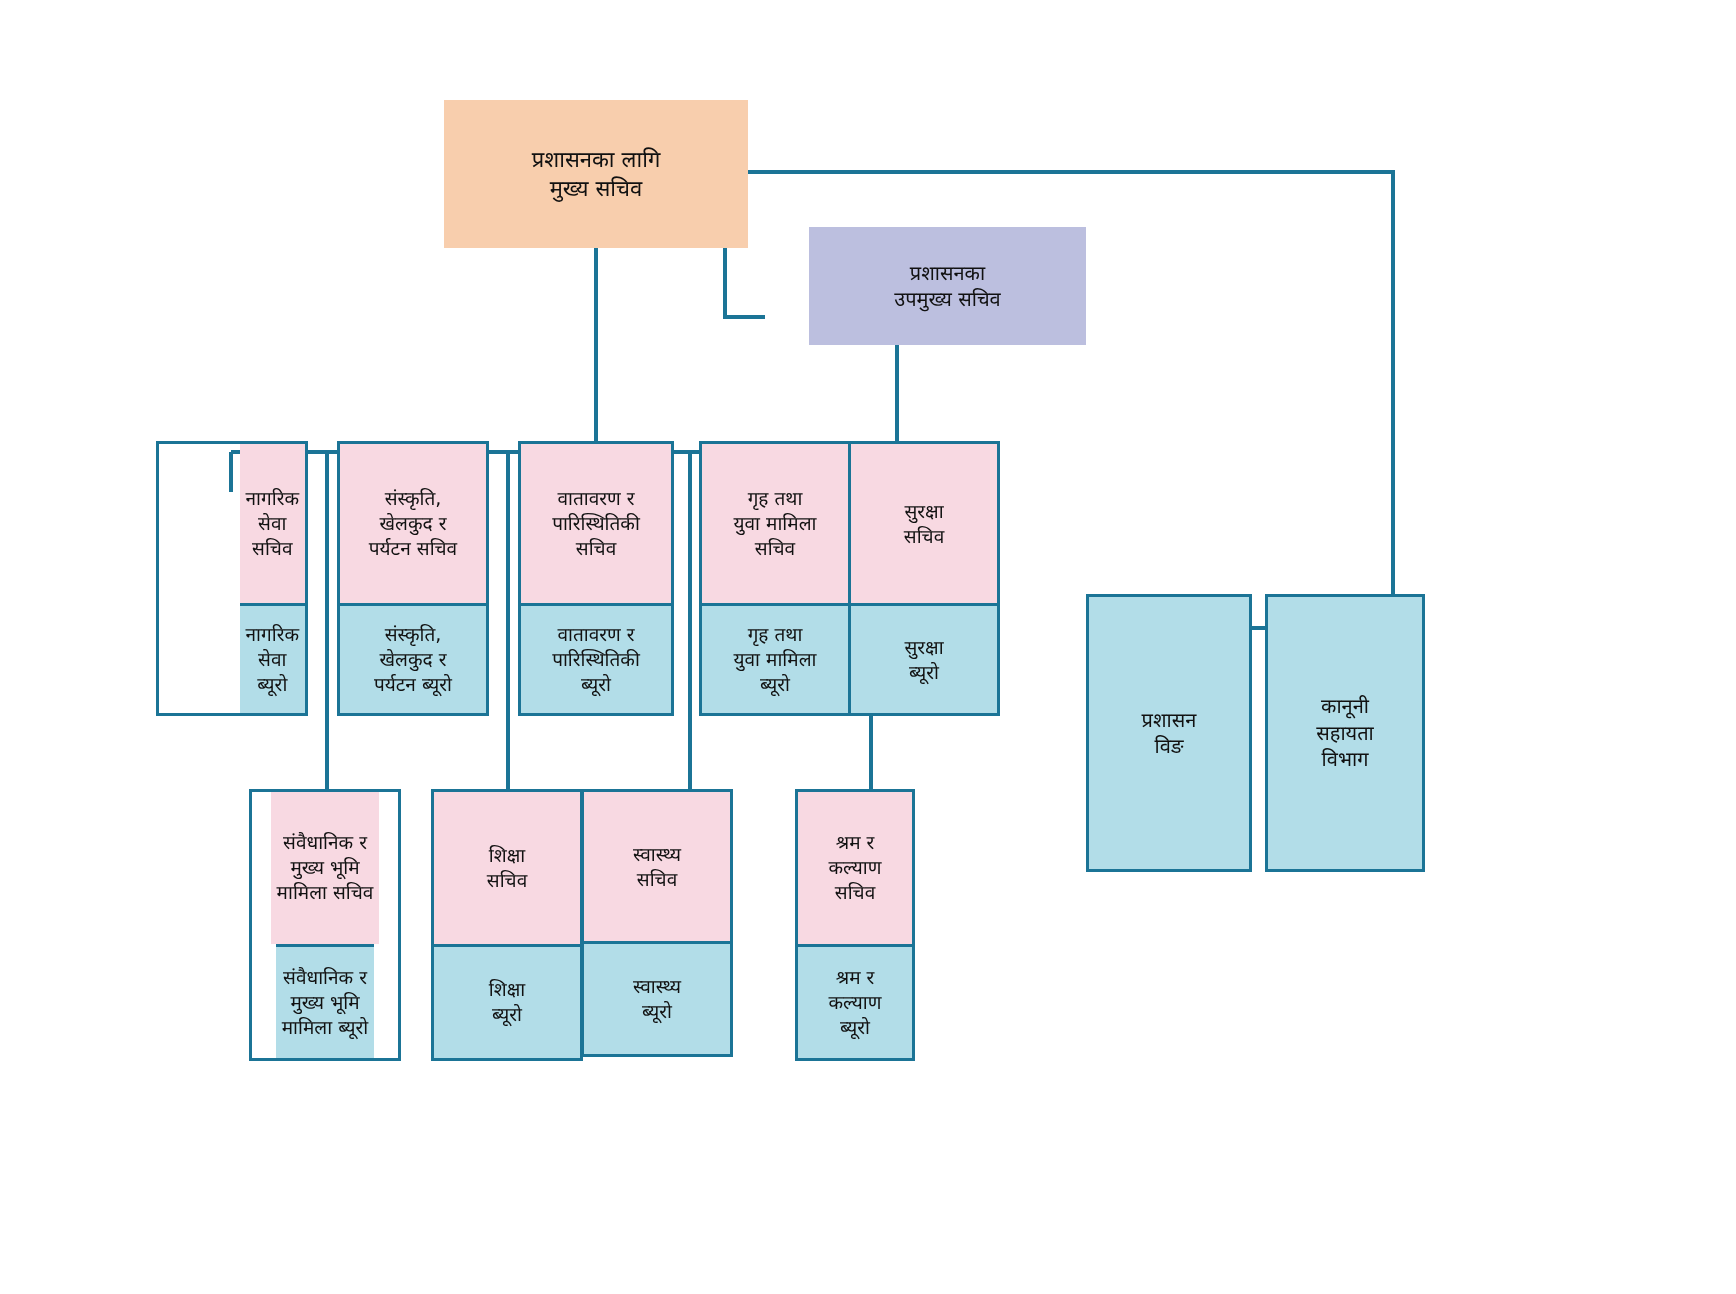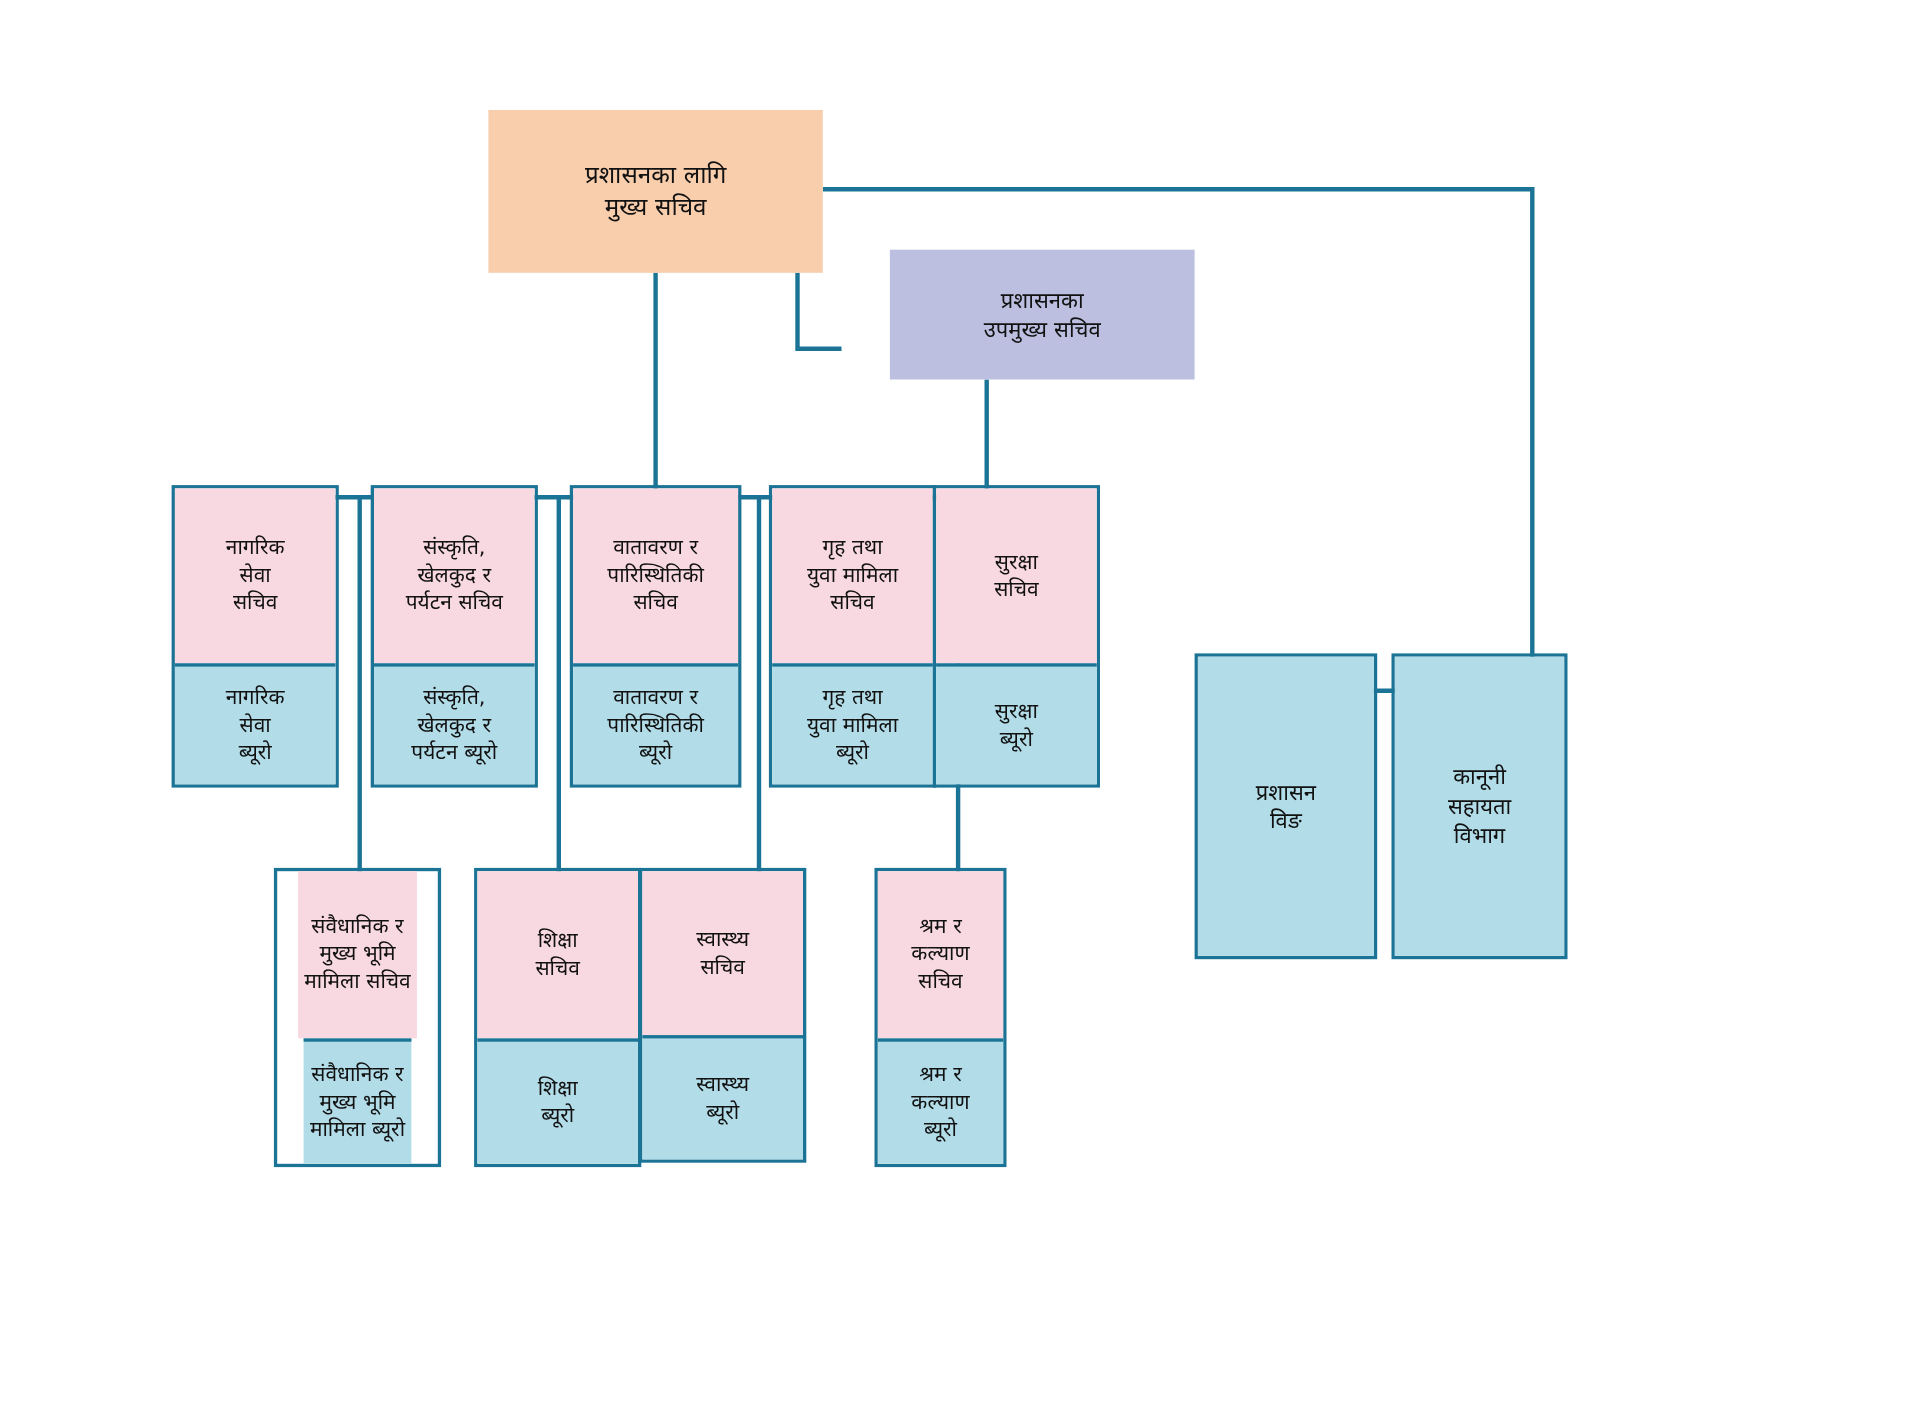--- a/index.html
+++ b/index.html
@@ -116,21 +116,21 @@
   <div class="node node-root" style="left:444px; top:100px; width:304px; height:148px;">
     <div class="cell" style="height:100%;">प्रशासनका लागि
 मुख्य सचिव</div>
   </div>
 
   <div class="node node-deputy" style="left:765px; top:227px; width:277px; height:118px;margin-left:44px;">
     <div class="cell" style="height:100%;">प्रशासनका
 उपमुख्य सचिव</div>
   </div>
 
-  <div class="node" style="left:156px; top:441px; width:152px; height:275px;">
+  <div class="node" style="left:156px; top:441px; width:152px; height:275px;align-items:flex-end;">
     <div class="cell cell-sec" style="height:163px;">नागरिक
 सेवा
 सचिव</div>
     <div class="cell cell-bur" style="height:112px;">नागरिक
 सेवा
 ब्यूरो</div>
   </div>
 
   <div class="node" style="left:337px; top:441px; width:152px; height:275px;">
     <div class="cell cell-sec" style="height:163px;">संस्कृति,

